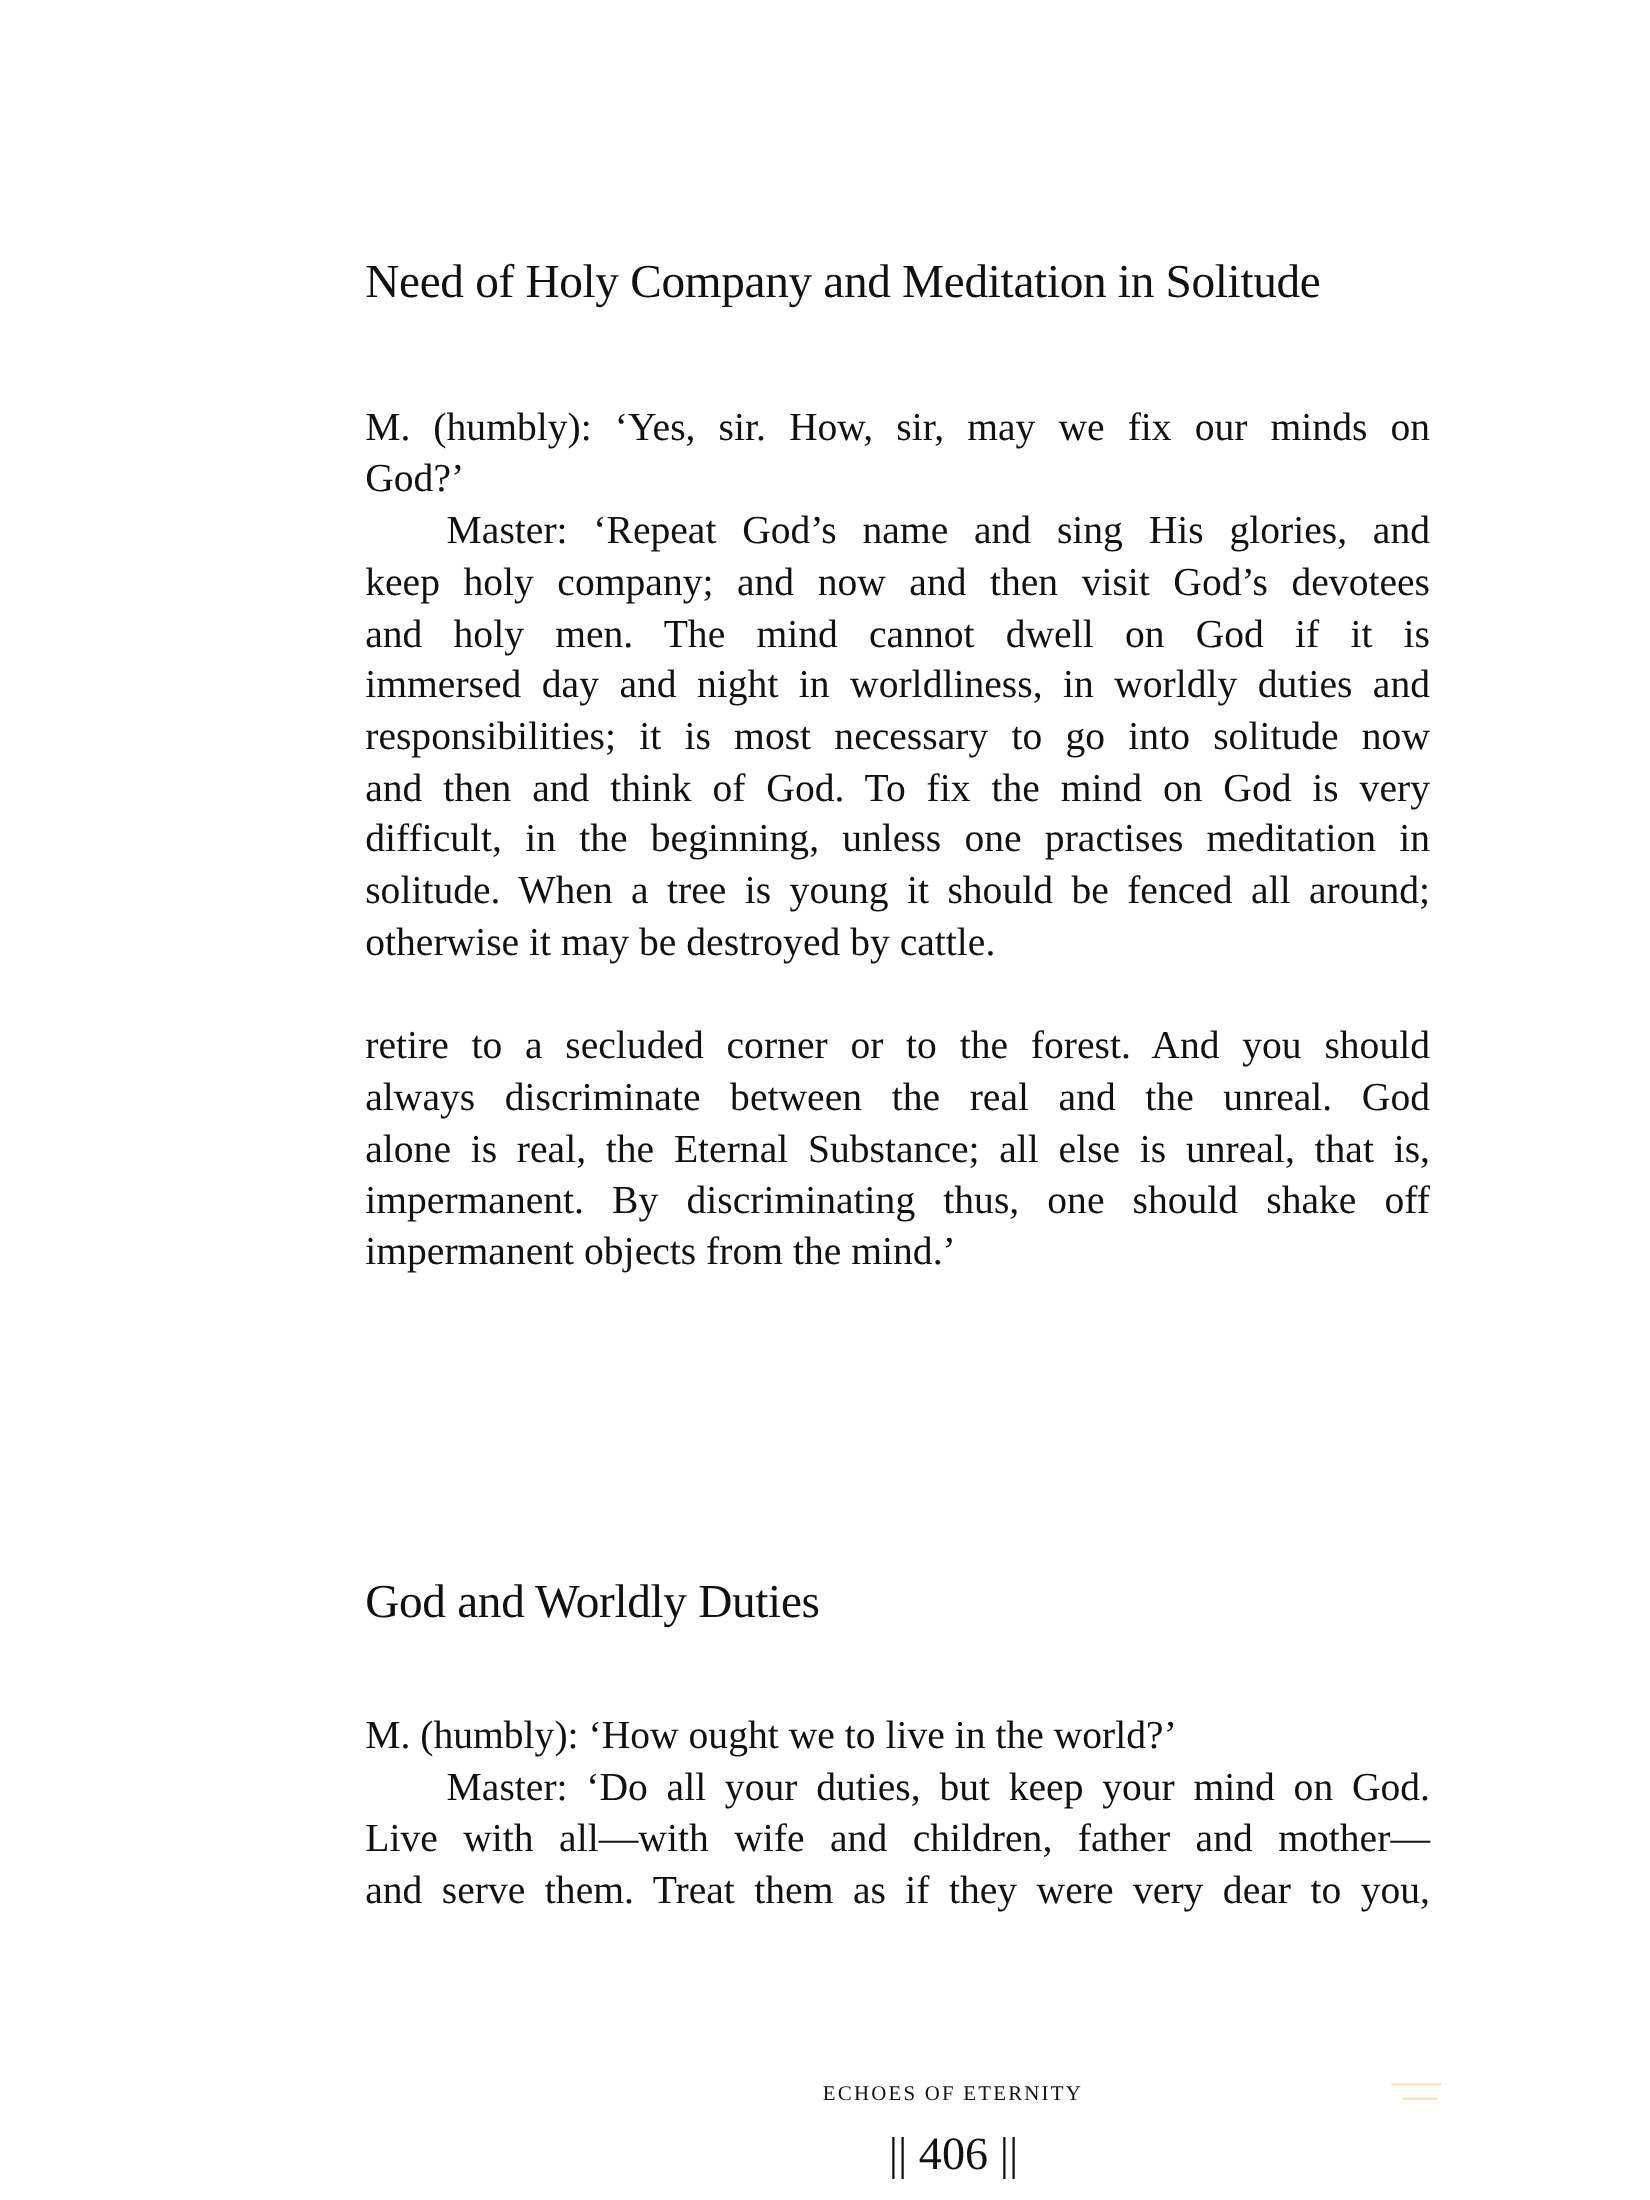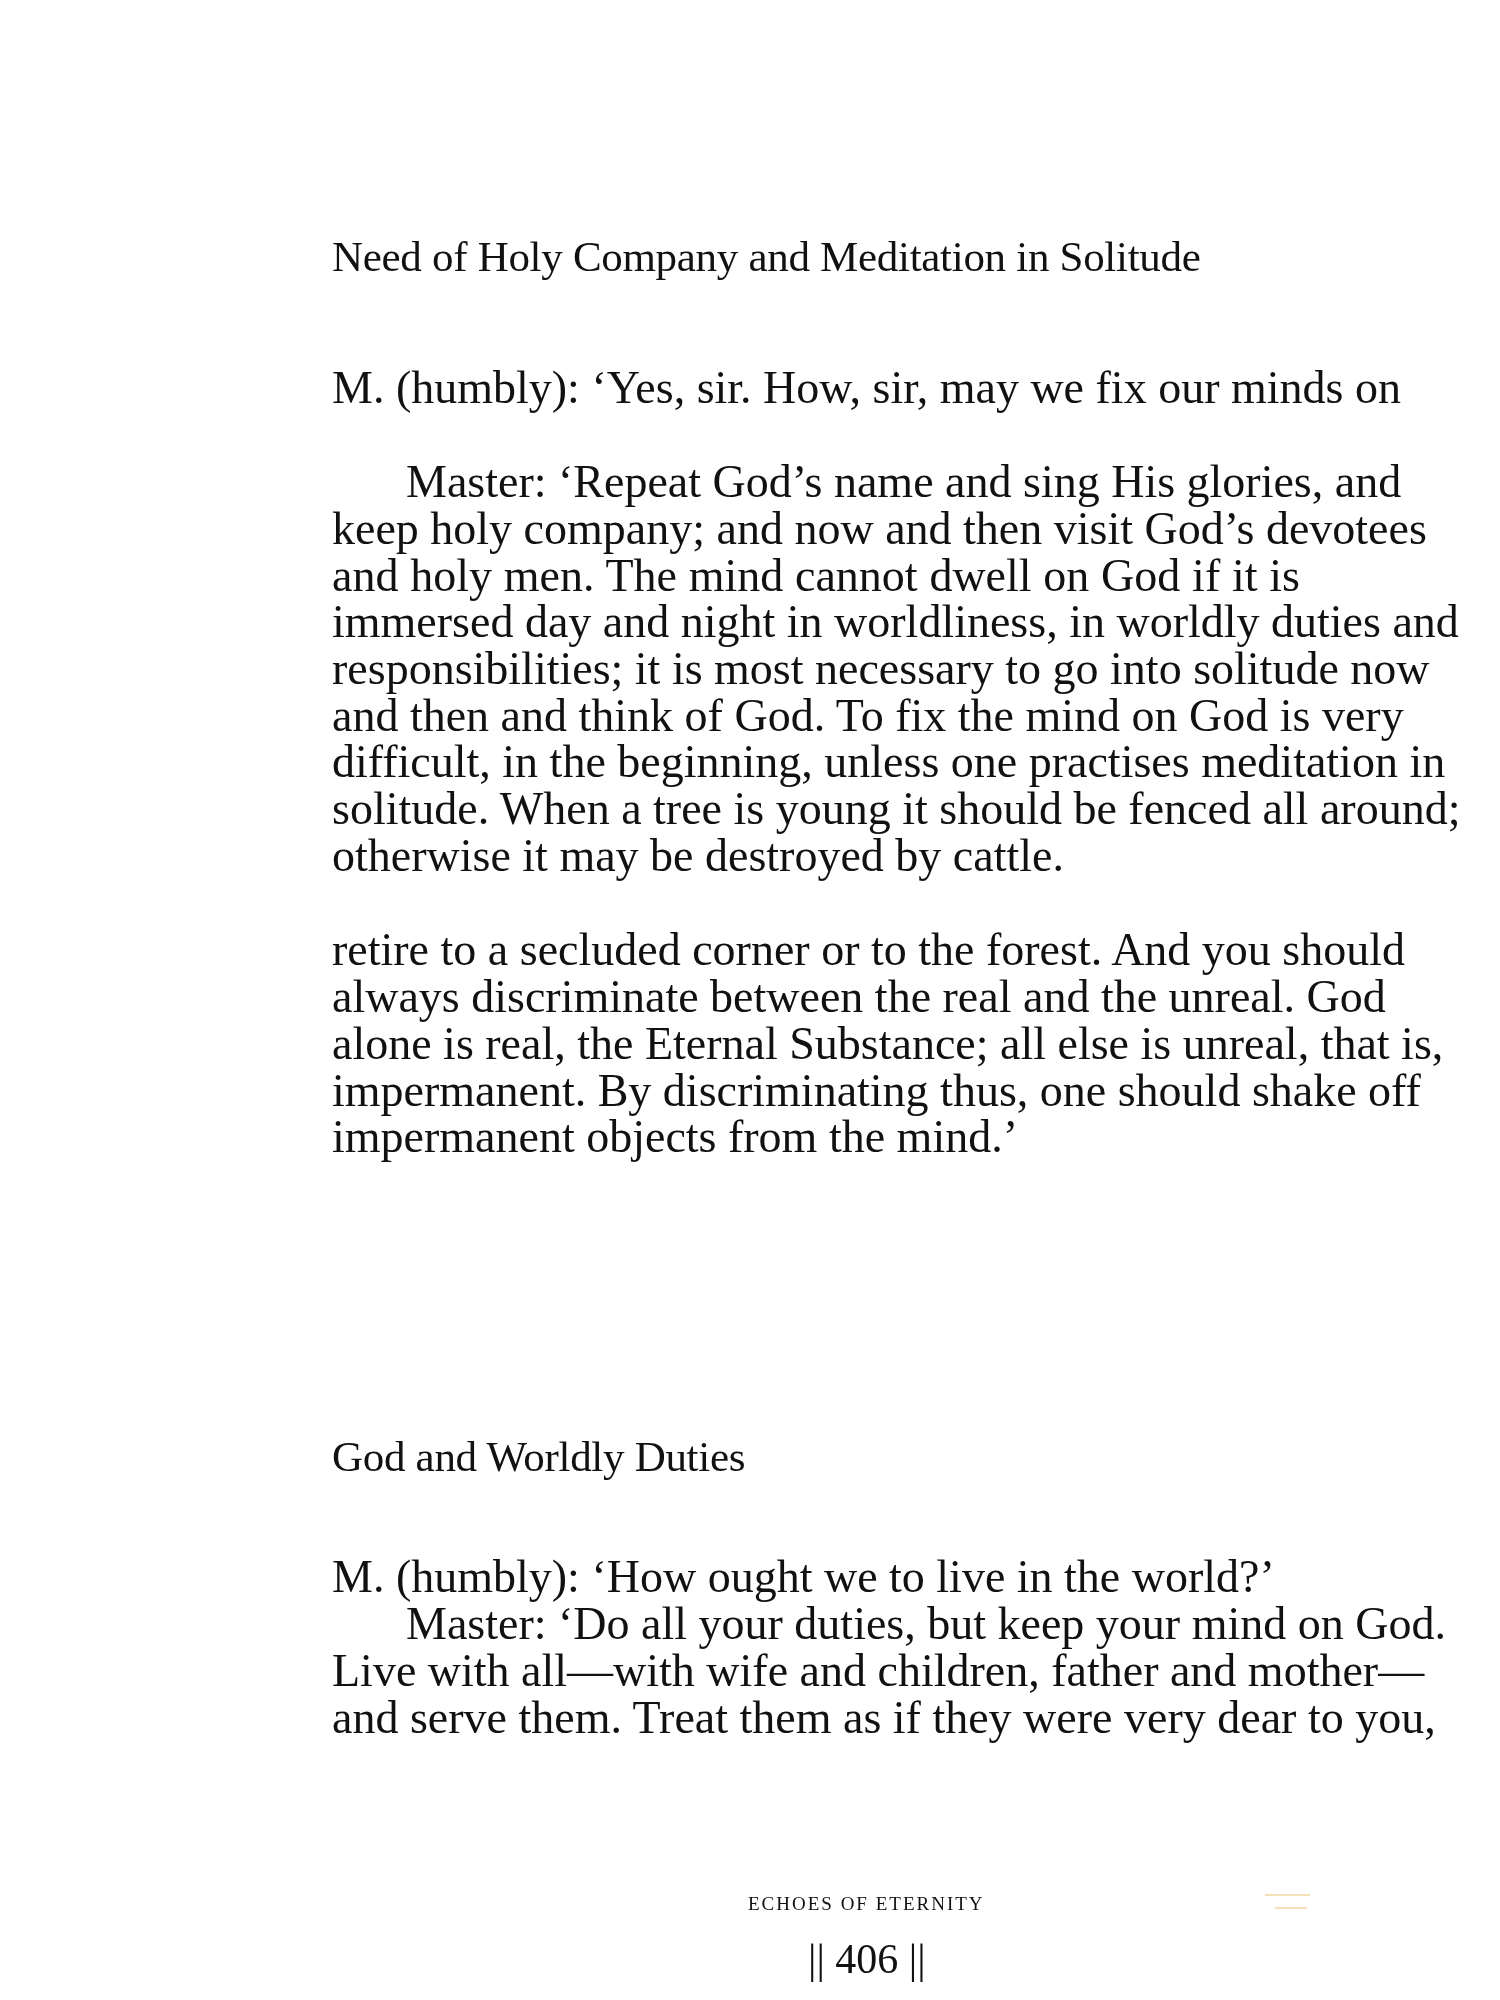--- a/index.html
+++ b/index.html
@@ -2,35 +2,36 @@
 <html><head>
 <meta charset="utf-8">
 <style>
   html, body { margin: 0; padding: 0; background: #ffffff; }
   body { width: 1500px; height: 2000px; position: relative; overflow: hidden;
          font-family: "Liberation Serif", "DejaVu Serif", serif; color: #111; }
   .page { position: absolute; left: 0; top: 0; width: 1500px; height: 2000px; }
   .heading { position: absolute; left: 332px; font-size: 43px; font-weight: normal; margin: 0; letter-spacing: -0.3px; white-space: nowrap; }
   #h1 { top: 232px; }
   #h2 { top: 1432px; }
-  .line { position: absolute; left: 332px; width: 968px; font-size: 46px; line-height: 40px; white-space: nowrap;
+  .line { position: absolute; left: 332px; width: 968px; font-size: 36px; line-height: 40px; white-space: nowrap;
           text-align: justify; text-align-last: justify; }
   .line.last { text-align-last: left; }
   .line.indent { left: 406px; width: 894px; }
   .footer-title { position: absolute; left: 748px; top: 1893px; font-size: 19px; letter-spacing: 2px; white-space: nowrap; }
   .page-number { position: absolute; left: 808px; top: 1935px; font-size: 42px; white-space: nowrap; }
   .speck { position: absolute; left: 1265px; width: 45px; height: 2px; background: #f1d9a6; opacity: .8; }
 </style>
 </head>
 <body>
 
 <div class="page">
   <h2 id="h1" class="heading">Need of Holy Company and Meditation in Solitude</h2>
 
   <div class="line" style="top:368px">M. (humbly): ‘Yes, sir. How, sir, may we fix our minds on</div>
+  <div class="line last" style="top:414px">God?’</div>
   <div class="line indent" style="top:462px">Master: ‘Repeat God’s name and sing His glories, and</div>
   <div class="line" style="top:509px">keep holy company; and now and then visit God’s devotees</div>
   <div class="line" style="top:556px">and holy men. The mind cannot dwell on God if it is</div>
   <div class="line" style="top:602px">immersed day and night in worldliness, in worldly duties and</div>
   <div class="line" style="top:649px">responsibilities; it is most necessary to go into solitude now</div>
   <div class="line" style="top:696px">and then and think of God. To fix the mind on God is very</div>
   <div class="line" style="top:742px">difficult, in the beginning, unless one practises meditation in</div>
   <div class="line" style="top:789px">solitude. When a tree is young it should be fenced all around;</div>
   <div class="line last" style="top:836px">otherwise it may be destroyed by cattle.</div>
   <div class="line" style="top:930px">retire to a secluded corner or to the forest. And you should</div>

